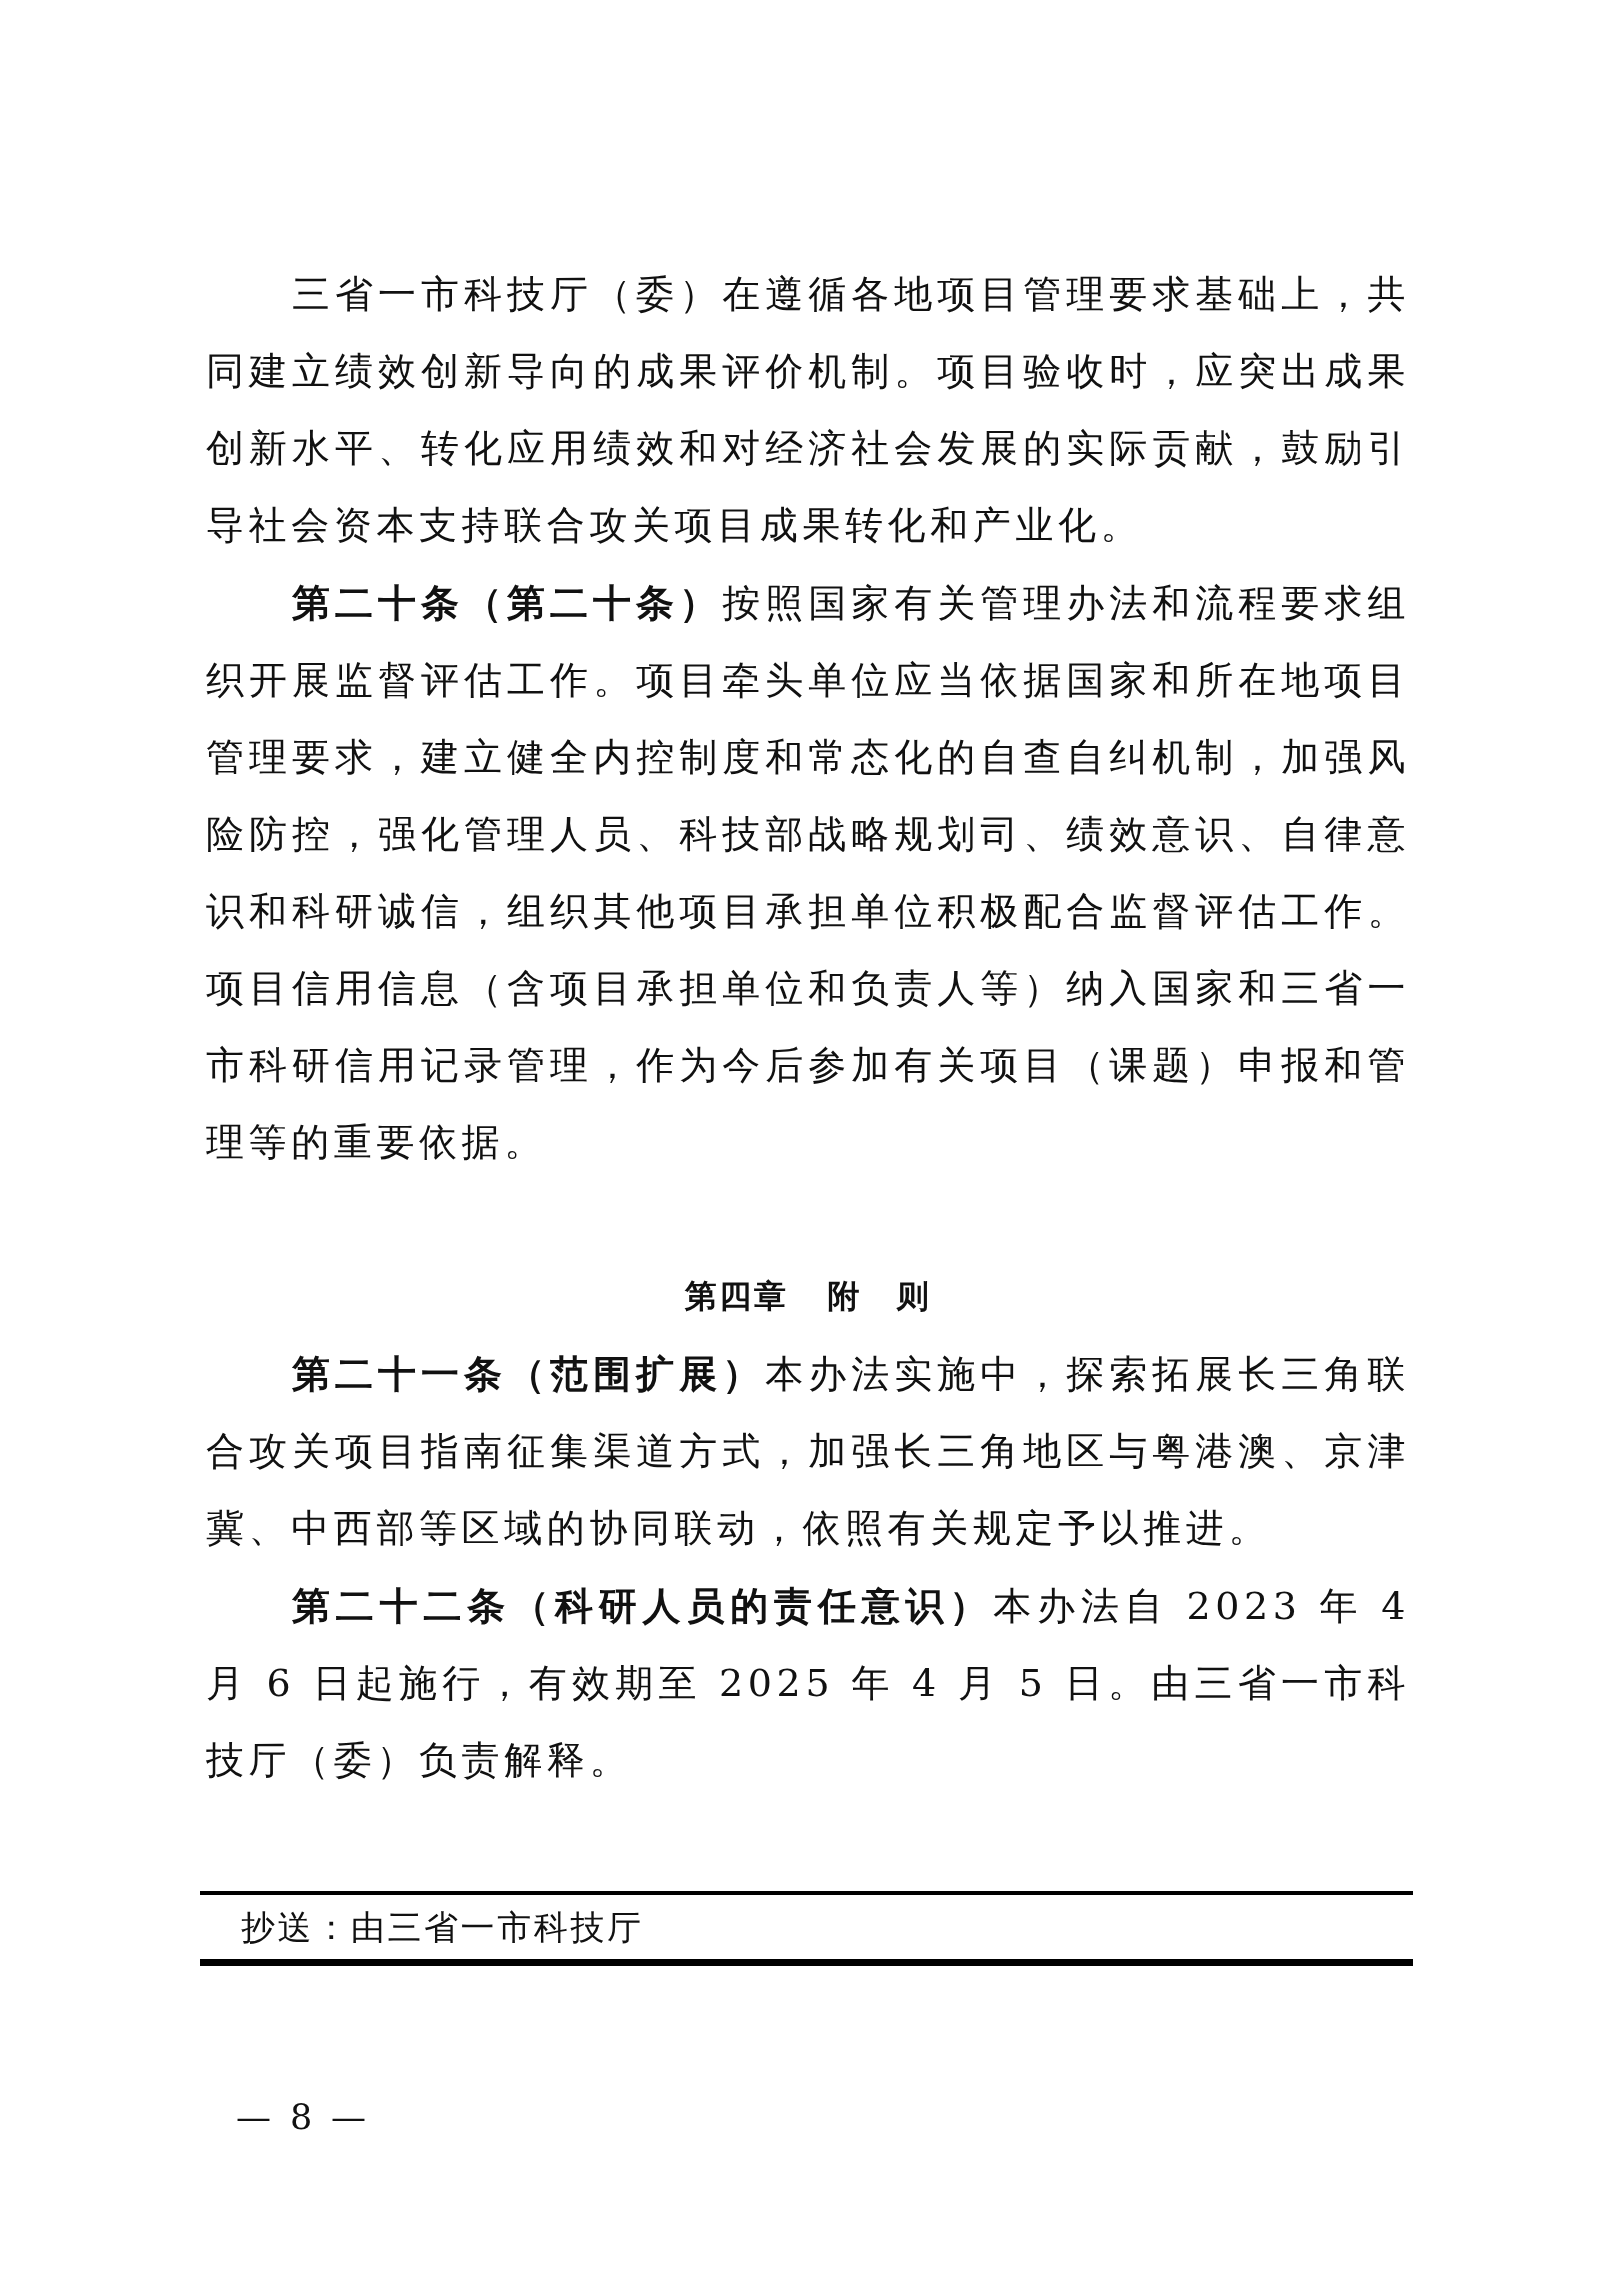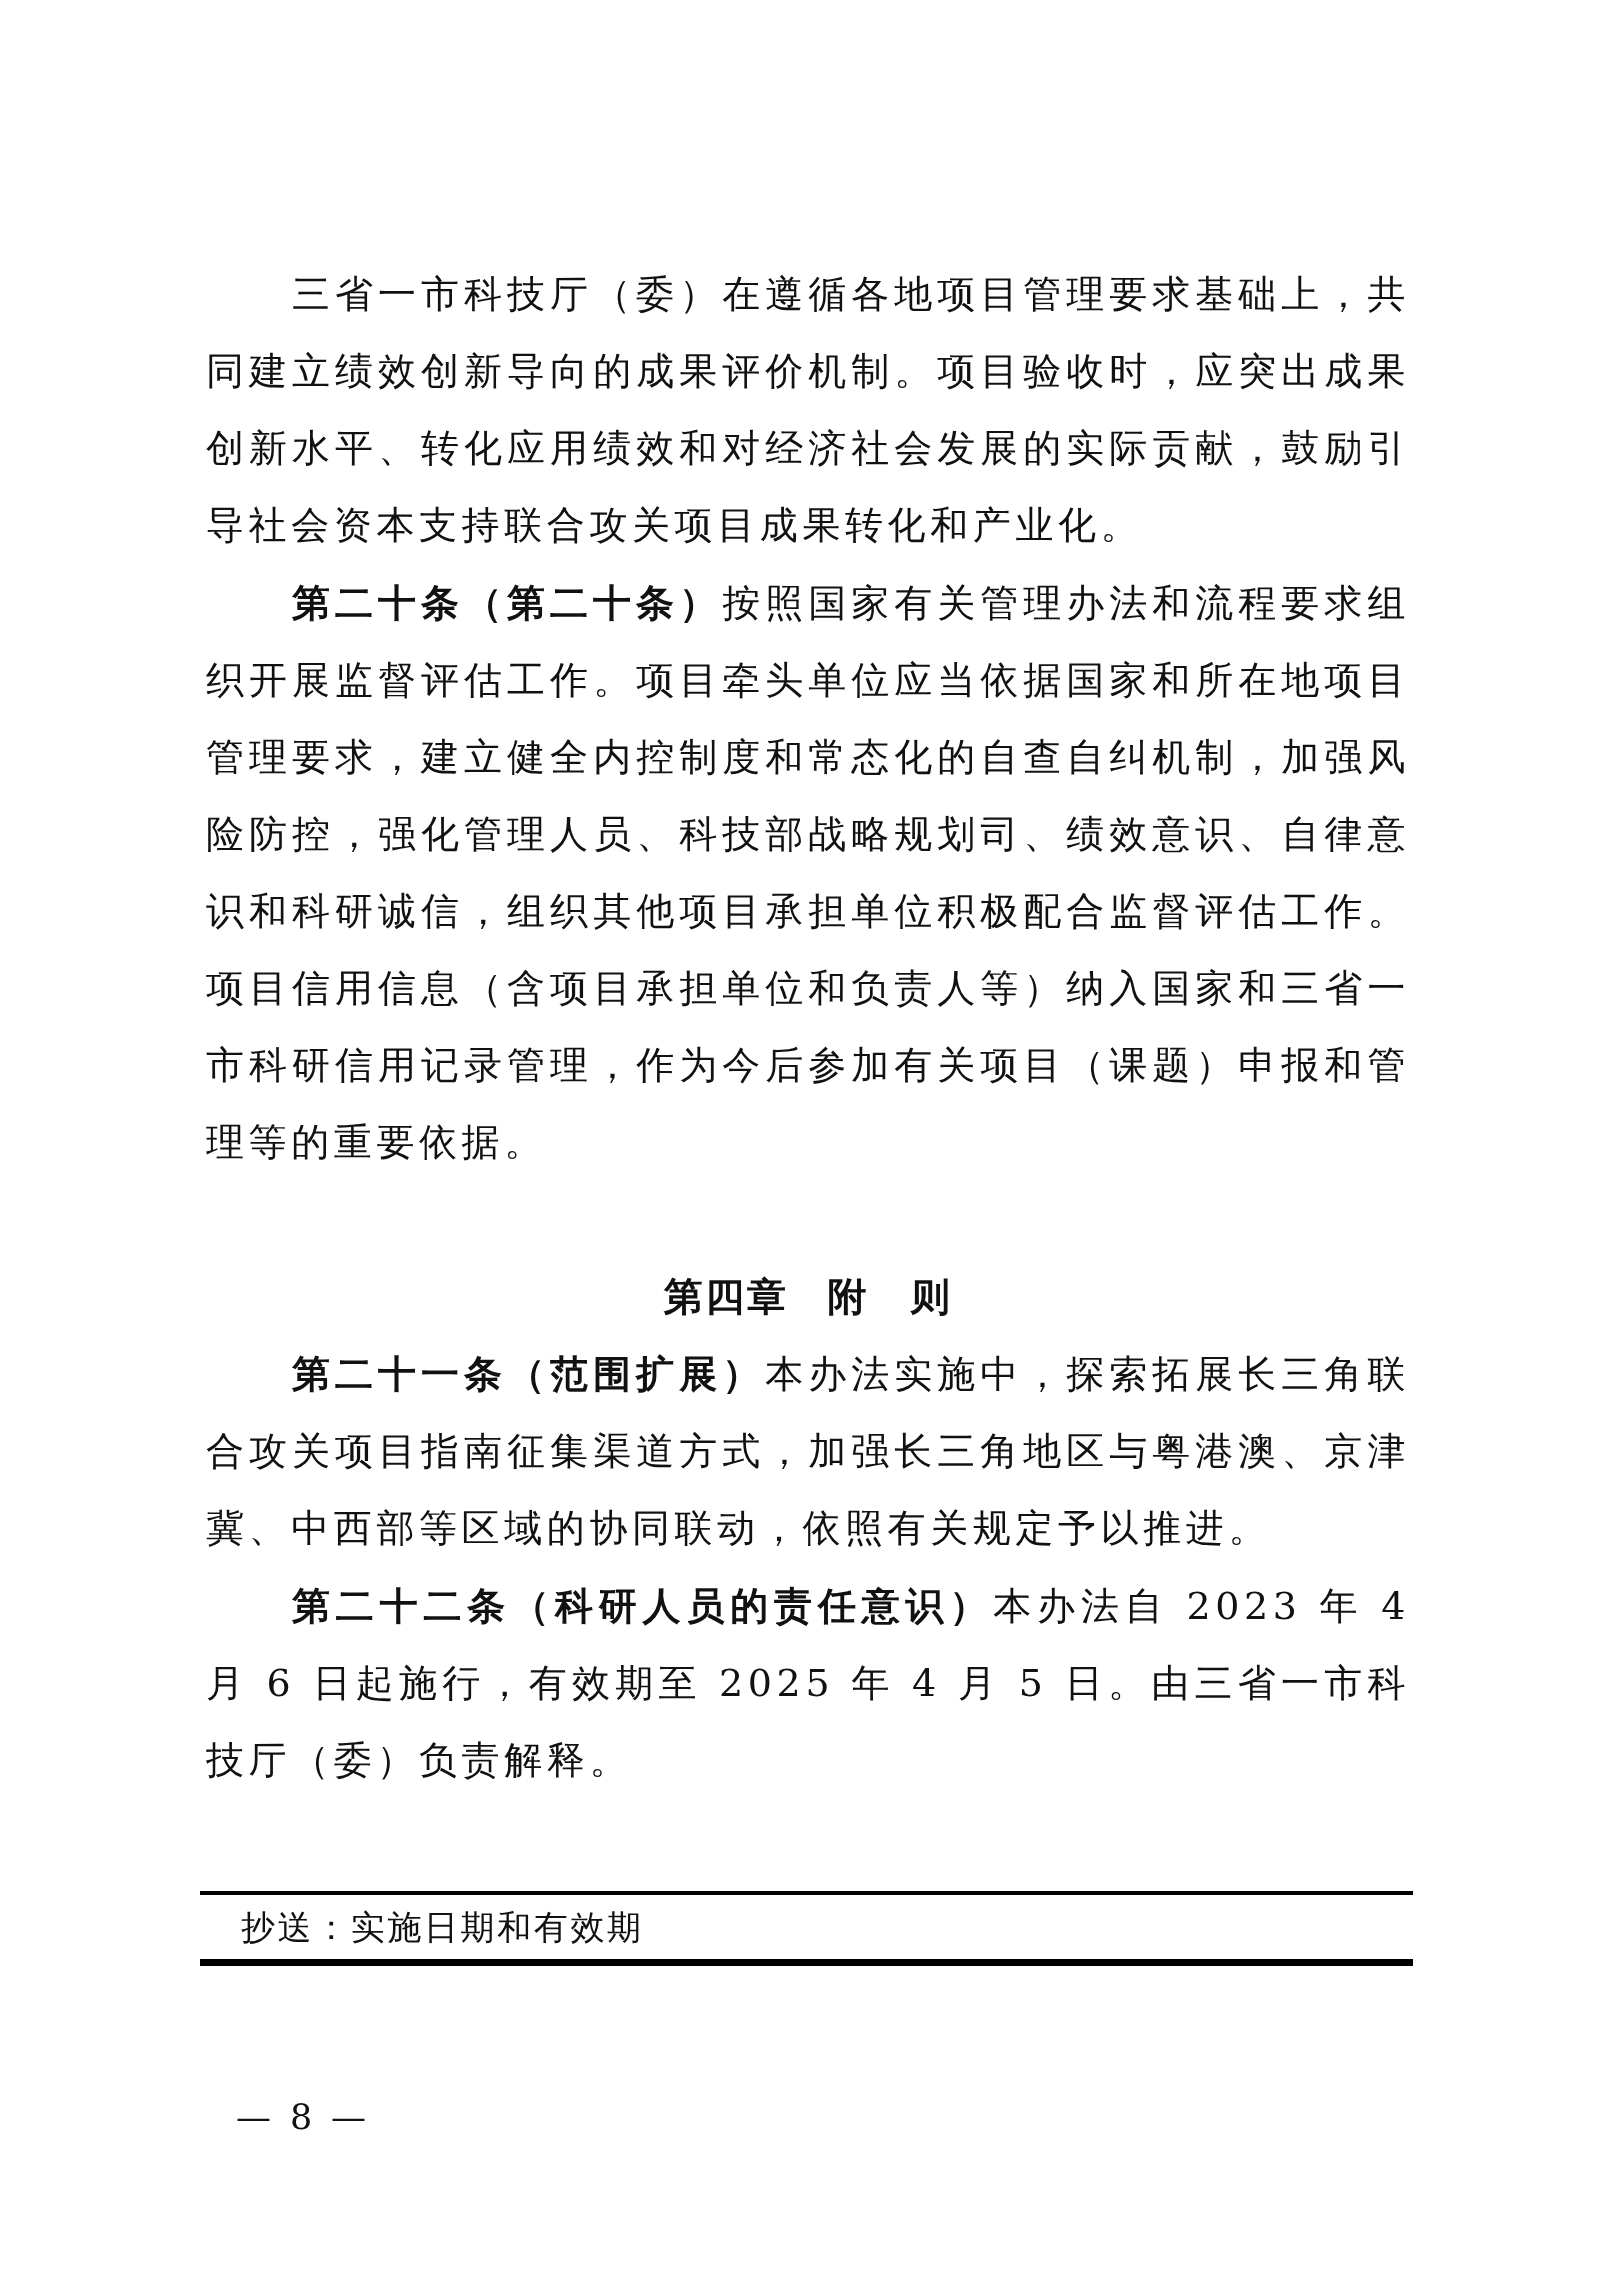--- a/index.html
+++ b/index.html
@@ -3,21 +3,21 @@
 <meta charset="utf-8">
 <style>
   html, body { margin:0; padding:0; background:#ffffff; }
   body { width:1623px; height:2295px; position:relative; overflow:hidden;
          font-family:"DejaVu Serif","Liberation Serif",serif; color:#111; }
   .page { position:absolute; left:0; top:0; width:1588px; height:2295px; }
   .body-text { position:absolute; left:206px; width:1204px; top:255px; }
   .para { margin:0; font-size:38px; line-height:77px; text-align:justify;
           text-align-last:left; text-indent:86px; letter-spacing:4.6px; }
   .para b { font-weight:bold; }
-  .chapter { margin:0; font-size:39px; line-height:77px; text-align:center;
+  .chapter { margin:0; font-size:32px; line-height:77px; text-align:center;
              font-weight:bold; letter-spacing:2.6px; }
   .gap { height:77px; }
   .sp { display:inline-block; width:39px; }
   .footer { position:absolute; left:200px; width:1213px; top:1891px; }
   .rule { height:3.9px; background:#000; }
   .frow { position:relative; height:64px; font-size:34px; line-height:64px;
           letter-spacing:2.6px; }
   .frow .l { position:absolute; left:41px; }
   .frow .r { position:absolute; right:60px; }
   .pagenum { position:absolute; left:236px; top:2097px; font-size:35px; letter-spacing:3.9px; }
@@ -41,21 +41,21 @@
       <b>第二十一条（范围扩展）</b><span>本办法实施中，探索拓展长三角联合攻关项目指南征集渠道方式，加强长三角地区与粤港澳、京津冀、中西部等区域的协同联动，依照有关规定予以推进。</span>
     </p>
     <p class="para">
       <b>第二十二条（科研人员的责任意识）</b><span>本办法自 2023 年 4 月 6 日起施行，有效期至 2025 年 4 月 5 日。由三省一市科技厅（委）负责解释。</span>
     </p>
   </div>
 
   <div class="footer">
     <div class="rule"></div>
     <div class="frow">
-      <span class="l"><span>抄送：</span><span>实施日期和有效期</span></span>
+      <span class="l"><span>抄送：</span><span>由三省一市科技厅</span></span>
     </div>
     <div class="rule" style="height:3.3px"></div>
     <div class="rule"></div>
   </div>
 
   <div class="pagenum">— 8 —</div>
 </div>
 
 
 </body></html>

